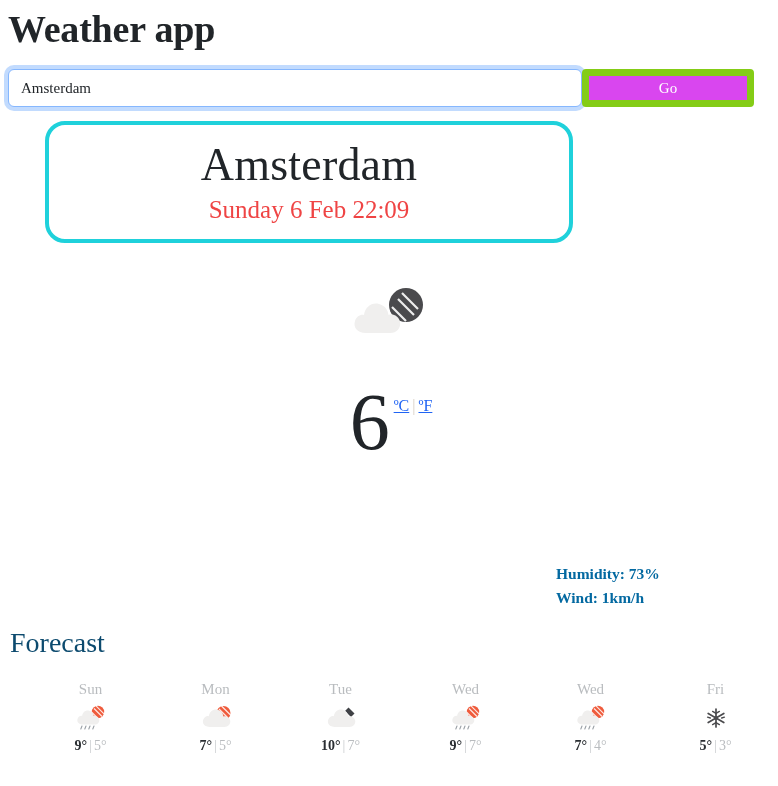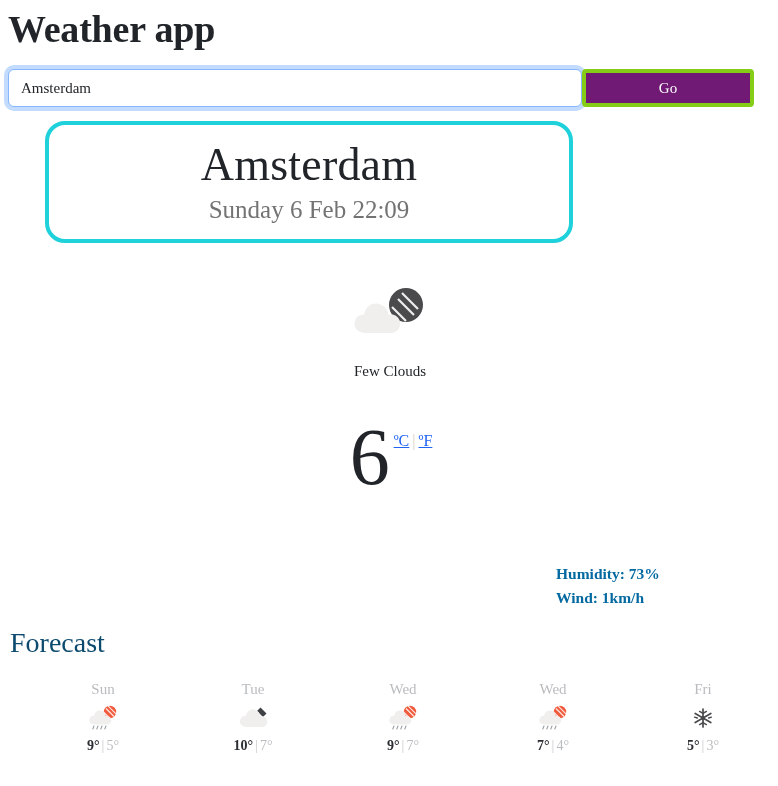--- a/index.html
+++ b/index.html
@@ -52,22 +52,22 @@
     border: 1px solid #86b7fe;
     border-radius: 6px;
     outline: 0;
     box-shadow: 0 0 0 4px rgba(13, 110, 253, 0.25);
   }
   .search-input::placeholder { color: #8a8f94; }
 
   .go-button {
     width: 172px;
     height: 38px;
-    background-color: #701a75;
-    border: 4px solid #84cc16;
+    background-color: #d946ef;
+    border: 7px solid #84cc16;
     border-radius: 4px;
     color: #ffffff;
     font-family: "Liberation Serif", "DejaVu Serif", serif;
     font-size: 15px;
     font-weight: 400;
     line-height: 1;
     cursor: pointer;
     padding: 0;
   }
 
@@ -91,21 +91,21 @@
     line-height: 1.05;
     margin: 0;
     color: #212529;
     letter-spacing: 0.2px;
   }
   .city-datetime {
     font-size: 25px;
     font-weight: 400;
     line-height: 1.2;
     margin: 6px 0 0 0;
-    color: #737373;
+    color: #ef4444;
   }
 
   
   .current-block {
     margin-top: 42px;
     text-align: center;
     padding-left: 2px;
   }
   .current-icon {
     width: 100px;
@@ -219,21 +219,20 @@
   <div class="city-name">Amsterdam</div>
   <div class="city-datetime">Sunday 6 Feb 22:09</div>
 </div>
 
 <div class="current-block">
   <svg class="current-icon" viewBox="0 0 100 60">
     <circle cx="66" cy="20" r="17" fill="#4a4a4d"></circle>
     <path d="M58 14 L74 30 M52 22 L66 36 M62 8 L78 24" stroke="#ffffff" stroke-width="2.2" fill="none" opacity="0.9"></path>
     <path d="M26 48 C17 48 13 42 15 36 C16.5 31 21 29 24 30 C25 22 32 17 39 19 C45 20.5 48 25 48.5 30 C53 28.5 59 31 60 37 C61 43 57 48 50 48 Z" fill="#f0efee"></path>
   </svg>
-  <div class="condition-text">Few Clouds</div>
 </div>
 
 <div class="temp-row">
   <span class="temp-value">6</span>
   <span class="temp-units">
     <span class="unit-link">ºC</span><span class="unit-sep">|</span><span class="unit-link">ºF</span>
   </span>
 </div>
 
 <div class="details-block">
@@ -253,20 +252,29 @@
           <g stroke="#9aa0a6" stroke-width="1.1" stroke-linecap="round">
             <line x1="8" y1="21" x2="6.8" y2="24"></line>
             <line x1="12" y1="21" x2="10.8" y2="24"></line>
             <line x1="16" y1="21" x2="14.8" y2="24"></line>
             <line x1="20" y1="21" x2="18.8" y2="24"></line>
           </g>
         </svg></div>
       <div class="forecast-temps"><span class="temp-max">9°</span><span class="temp-div">|</span><span class="temp-min">5°</span></div>
     </div>
     <div class="forecast-col">
+      <div class="forecast-day">Mon</div>
+      <div class="forecast-icon"><svg viewBox="0 0 34 26">
+          <circle cx="24.5" cy="8" r="7" fill="#ef5b3c"></circle>
+          <path d="M20 4 L29 13 M17 8 L25 16 M22.5 1 L31.5 10" stroke="#ffffff" stroke-width="1.3" fill="none" opacity="0.85"></path>
+          <path d="M11 22 C5.5 22 3 18.5 4.2 14.8 C5.2 11.8 8 10.5 9.8 11.2 C10.5 6.5 14.6 3.6 18.8 4.8 C22.3 5.8 24 8.4 24.4 11.4 C27 10.5 30.6 12 31.2 15.6 C31.8 19.2 29.4 22 25.2 22 Z" fill="#f0efee"></path>
+        </svg></div>
+      <div class="forecast-temps"><span class="temp-max">7°</span><span class="temp-div">|</span><span class="temp-min">5°</span></div>
+    </div>
+    <div class="forecast-col">
       <div class="forecast-day">Tue</div>
       <div class="forecast-icon"><svg viewBox="0 0 34 26">
           <path d="M24.5 2.5 L30.5 8.5 L27 12 L21 6 Z" fill="#3f4145"></path>
           <path d="M21 9 L27.5 15.5 L24 19 L17.5 12.5 Z" fill="#3f4145"></path>
           <path d="M11 22 C5.5 22 3 18.5 4.2 14.8 C5.2 11.8 8 10.5 9.8 11.2 C10.5 6.5 14.6 3.6 18.8 4.8 C22.3 5.8 24 8.4 24.4 11.4 C27 10.5 30.6 12 31.2 15.6 C31.8 19.2 29.4 22 25.2 22 Z" fill="#f0efee"></path>
         </svg></div>
       <div class="forecast-temps"><span class="temp-max">10°</span><span class="temp-div">|</span><span class="temp-min">7°</span></div>
     </div>
     <div class="forecast-col">
       <div class="forecast-day">Wed</div>

